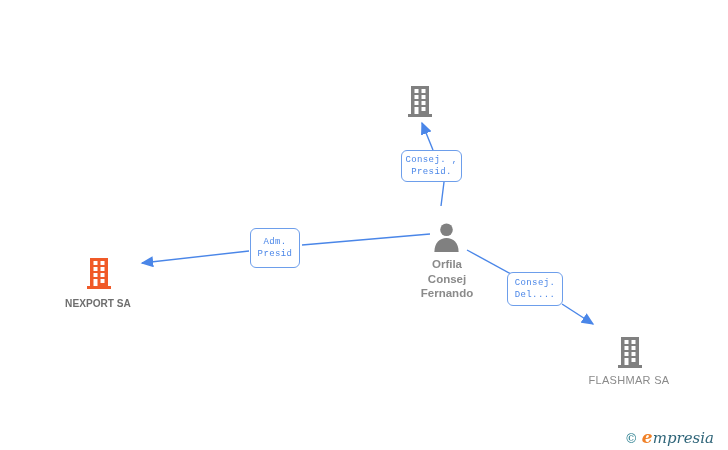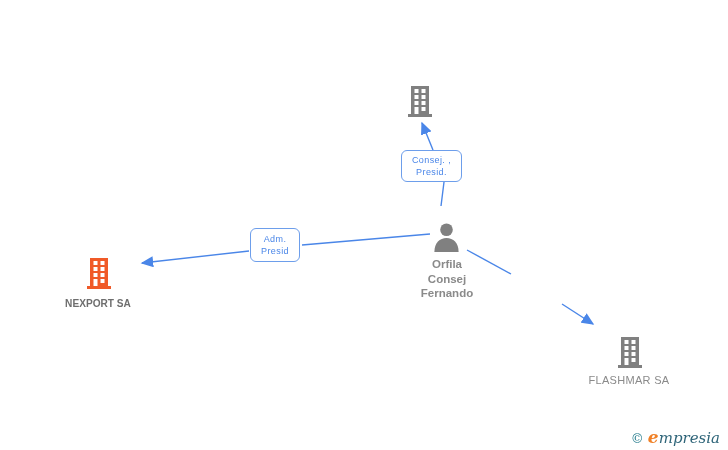--- a/index.html
+++ b/index.html
@@ -68,25 +68,26 @@
     display: flex;
     flex-direction: column;
     align-items: center;
     justify-content: center;
     font-size: 9px;
     line-height: 12px;
     letter-spacing: 0.4px;
     color: var(--box-text-blue, #4a86e8);
     cursor: pointer;
     z-index: 2;
+    font-family: Liberation Mono, monospace;
   }
 
   .logo {
     position: absolute;
-    right: 8px; bottom: 3px;
+    right: 14px; bottom: 3px;
     font-family: "DejaVu Serif", serif;
     font-style: italic;
     white-space: nowrap;
   }
   .logo .copy {
     font-style: normal;
     color: var(--logo-teal, #2a7f8f);
     font-size: 13px;
     margin-right: 4px;
   }
@@ -144,21 +145,21 @@
       <circle cx="16" cy="9" r="6.5" fill="currentColor"></circle>
       <path d="M3.5 32 C3.5 22.5 9 17.5 16 17.5 C23 17.5 28.5 22.5 28.5 32 Z" fill="currentColor"></path>
     </svg>
   </div>
   <div class="person-name">
     <span>Orfila</span><br>
     <span>Consej</span><br>
     <span>Fernando</span>
   </div>
 
-  <div class="relation-box" style="left:250px; top:228px; width:50px; height:34px;">
+  <div class="relation-box" style="left:250px; top:228px; width:50px; height:40px;">
     <span>Adm.</span>
     <span>Presid</span>
   </div>
 
   <div class="node" style="left:85px; top:257px;">
     <svg class="building orange" width="28" height="32" viewBox="0 0 28 32" xmlns="http://www.w3.org/2000/svg">
       <rect x="5" y="1" width="18" height="28" fill="currentColor"></rect>
       <rect x="2" y="29" width="24" height="3" fill="currentColor"></rect>
       <rect x="8.5" y="4" width="4" height="4" fill="#ffffff"></rect>
       <rect x="15.5" y="4" width="4" height="4" fill="#ffffff"></rect>
@@ -167,20 +168,24 @@
       <rect x="8.5" y="16" width="4" height="4" fill="#ffffff"></rect>
       <rect x="15.5" y="16" width="4" height="4" fill="#ffffff"></rect>
       <rect x="8.5" y="22" width="4" height="7" fill="#ffffff"></rect>
       <rect x="15.5" y="22" width="4" height="4" fill="#ffffff"></rect>
     </svg>
   </div>
   <div class="company-label strong" style="left:46px; top:296px; width:104px;">
     <span>NEXPORT SA</span>
   </div>
 
+  <div class="relation-box" style="left:507px; top:272px; width:56px; height:34px;">
+    <span>Consej.</span>
+    <span>Del....</span>
+  </div>
 
   <div class="node" style="left:616px; top:336px;">
     <svg class="building" width="28" height="32" viewBox="0 0 28 32" xmlns="http://www.w3.org/2000/svg">
       <rect x="5" y="1" width="18" height="28" fill="currentColor"></rect>
       <rect x="2" y="29" width="24" height="3" fill="currentColor"></rect>
       <rect x="8.5" y="4" width="4" height="4" fill="#ffffff"></rect>
       <rect x="15.5" y="4" width="4" height="4" fill="#ffffff"></rect>
       <rect x="8.5" y="10" width="4" height="4" fill="#ffffff"></rect>
       <rect x="15.5" y="10" width="4" height="4" fill="#ffffff"></rect>
       <rect x="8.5" y="16" width="4" height="4" fill="#ffffff"></rect>

